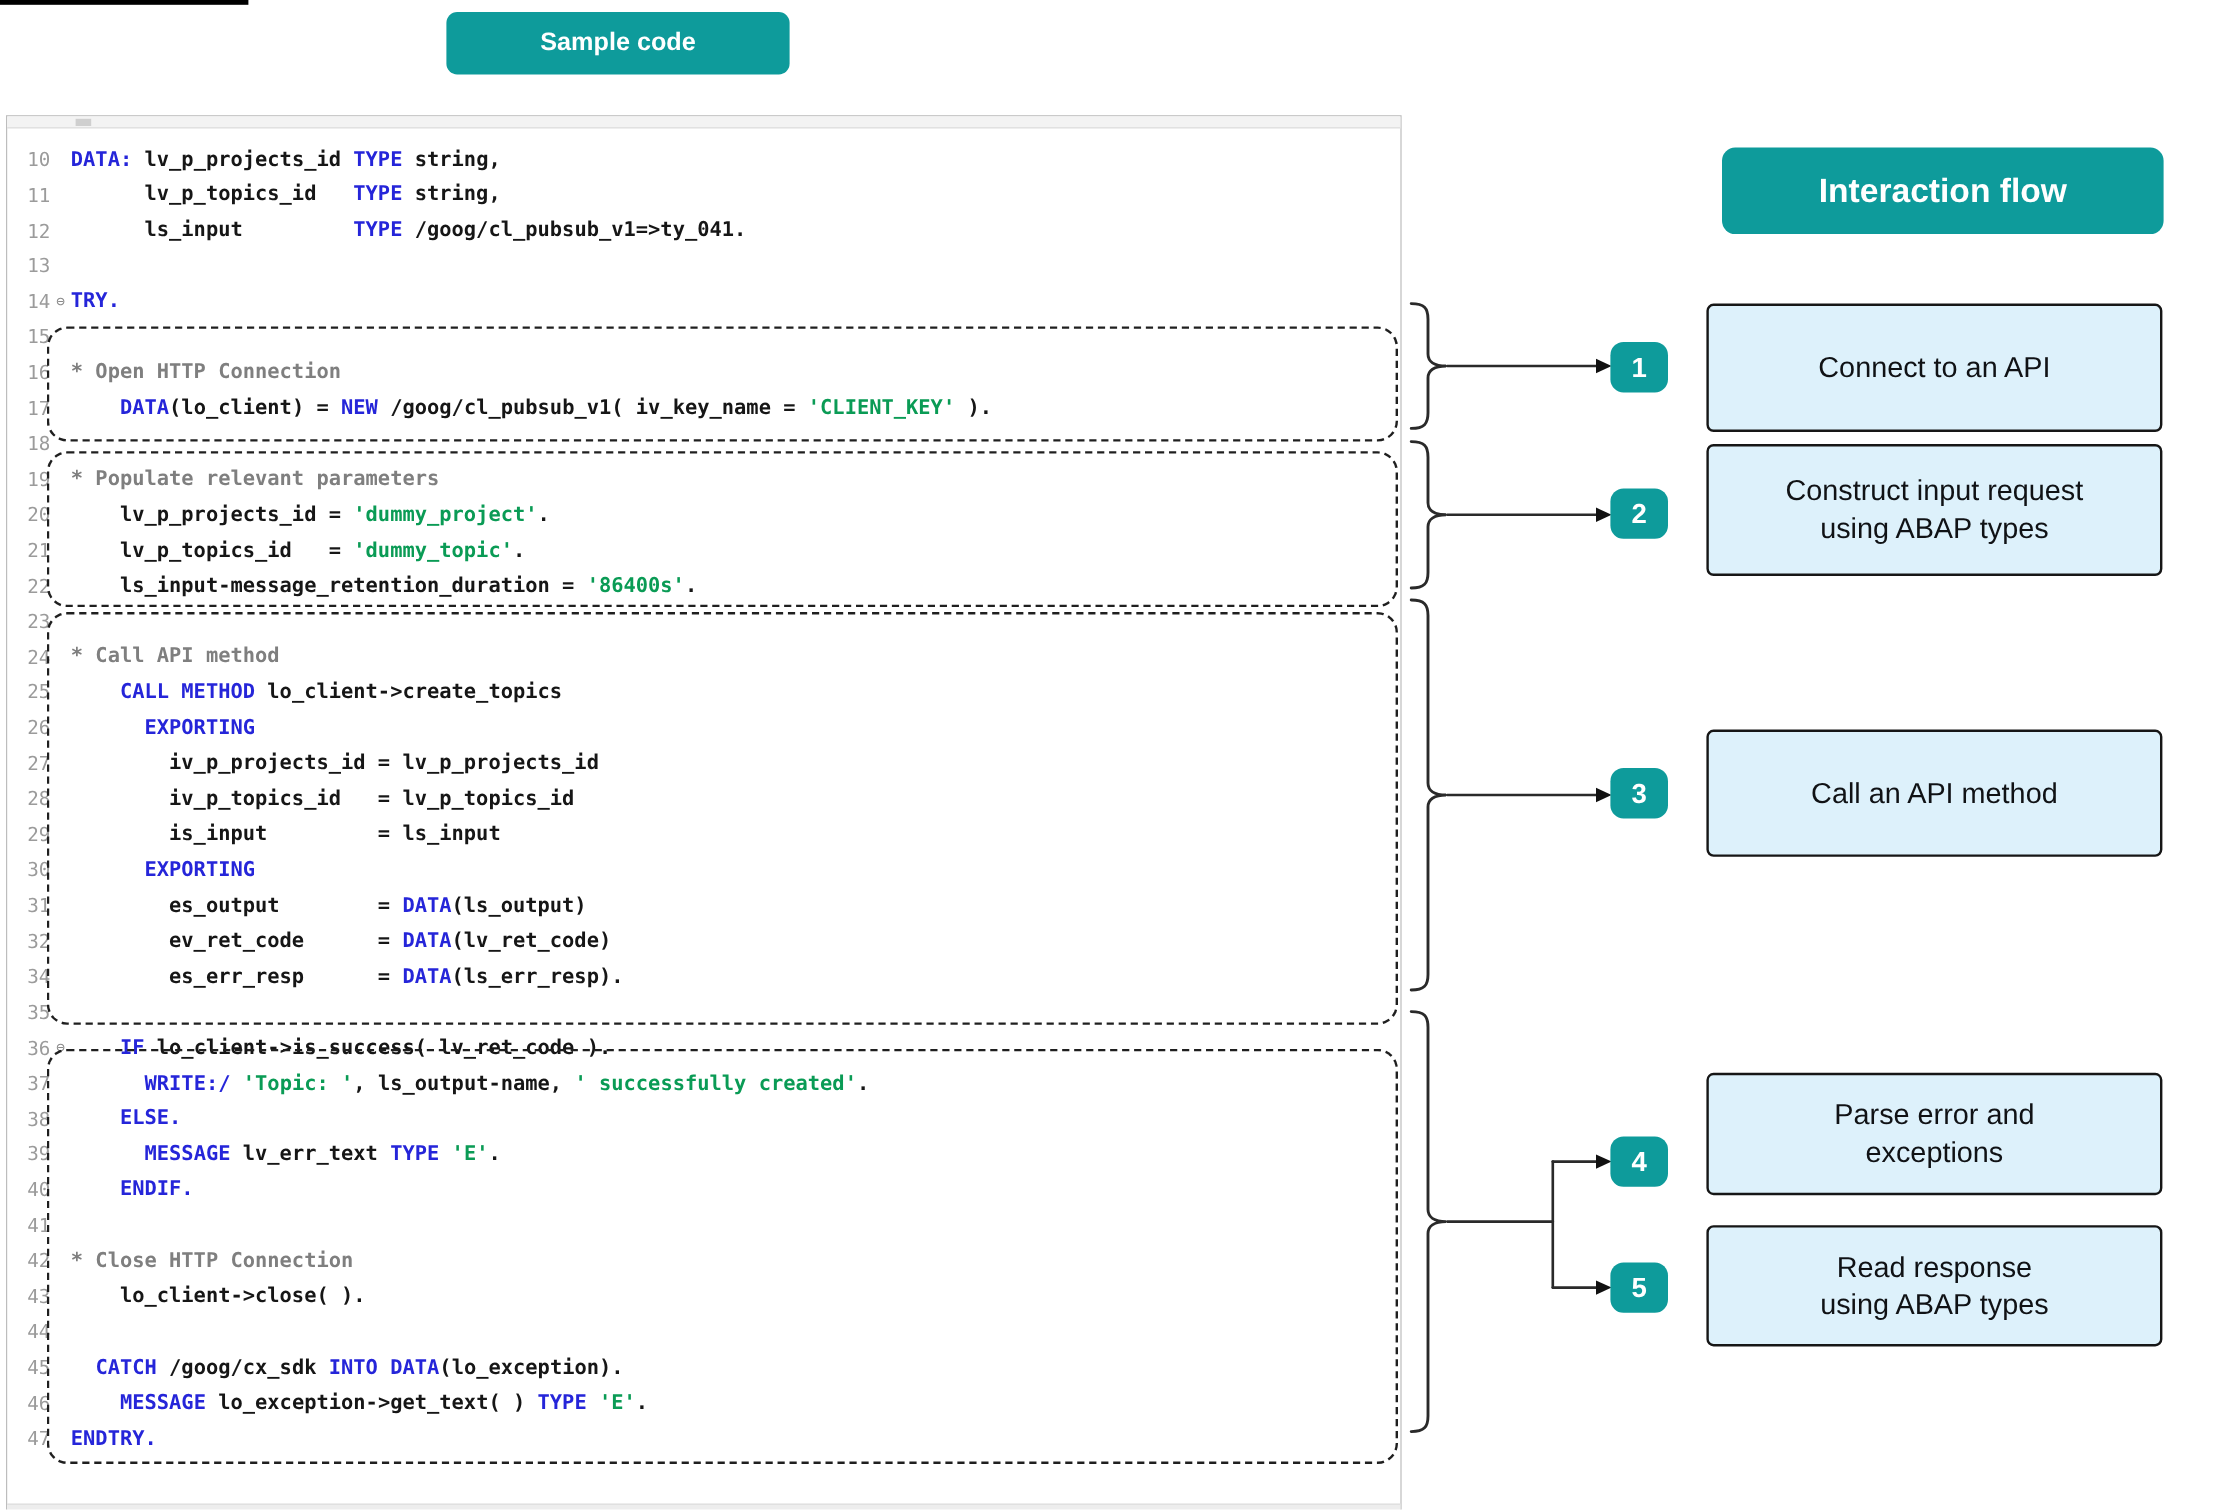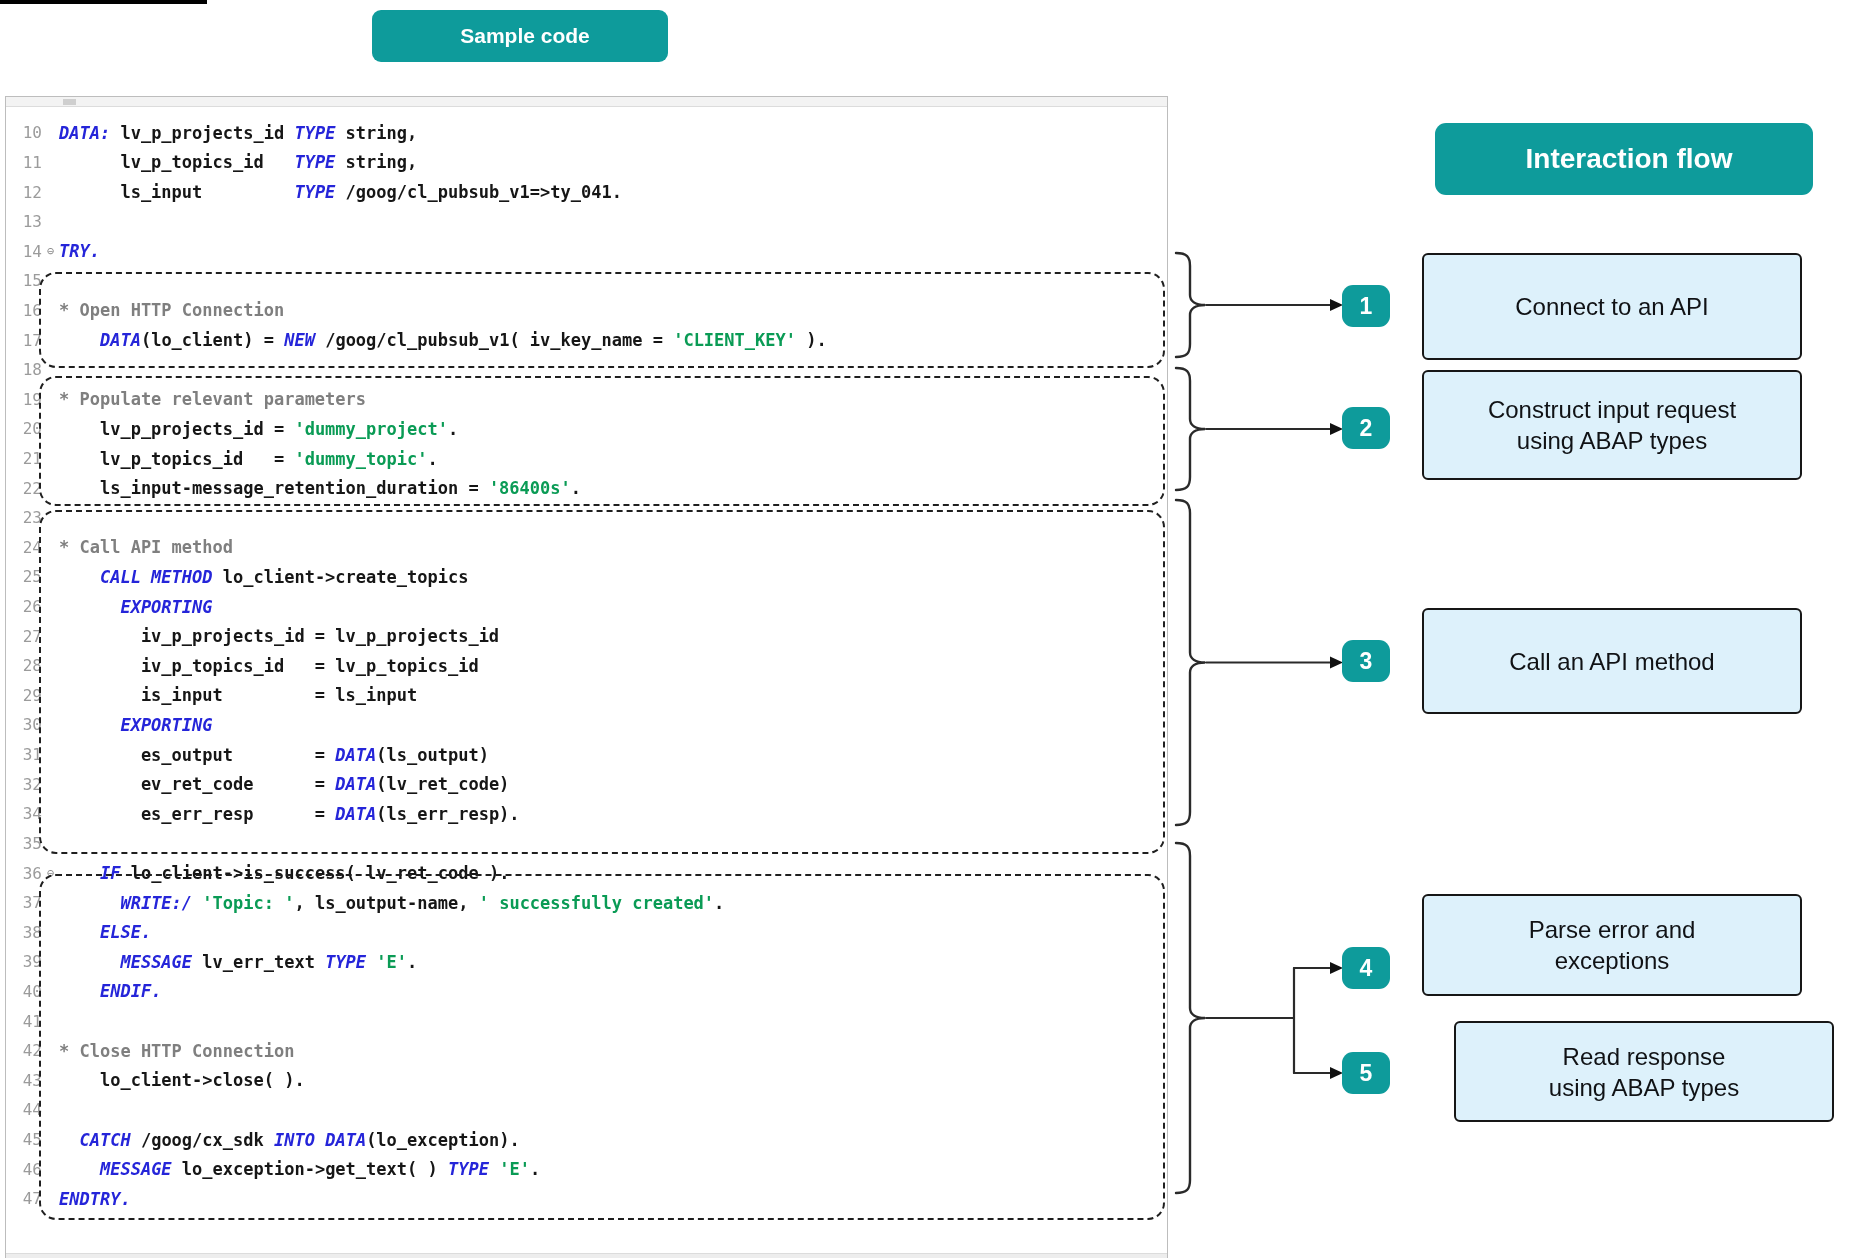--- a/index.html
+++ b/index.html
@@ -4,41 +4,41 @@
 <style>
   html,body{margin:0;padding:0;background:#ffffff;}
   body{width:1862px;height:1258px;position:relative;overflow:hidden;
        font-family:"Liberation Sans", sans-serif;}
 
   
   .top-rule{position:absolute;left:0;top:0;width:207px;height:4px;background:#000;}
 
   
   .pill{position:absolute;background:var(--teal);color:#fff;display:flex;
-        align-items:center;justify-content:center;font-weight:bold;padding-left:10px;}
+        align-items:center;justify-content:center;font-weight:bold;}
   .sample-pill{left:372px;top:10px;width:286px;height:52px;border-radius:9px;font-size:21px;}
   .flow-pill{left:1435px;top:123px;width:368px;height:72px;border-radius:11px;font-size:28px;}
 
   
   .editor{position:absolute;left:5px;top:96px;width:1163px;height:1167px;
           background:#fff;border:1px solid #bdbdbd;box-sizing:border-box;}
   .editor-topstrip{position:absolute;left:0;top:0;right:0;height:9px;background:#f3f3f3;
           border-bottom:1px solid #dcdcdc;}
   .editor-topstrip .knob{position:absolute;left:57px;top:2px;width:13px;height:6px;background:#cfcfcf;}
   .editor-bottomstrip{position:absolute;left:0;bottom:0;right:0;height:8px;background:#ededed;
           border-top:1px solid #dcdcdc;}
 
   .code-lines{position:absolute;left:0;top:21px;right:0;}
   .code-row{display:flex;align-items:center;height:29.62px;
             font-family:"DejaVu Sans Mono", monospace;font-size:17px;font-weight:bold;
             white-space:pre;}
   .ln{width:36px;text-align:right;color:var(--lnum);font-weight:400;font-size:16px;flex:none;}
   .fold{width:17px;flex:none;color:#8a8a8a;font-size:12px;font-weight:400;text-align:center;line-height:1;}
   .code-text{flex:none;}
-  .tk-k{color:var(--kw);font-style:italic;}
+  .tk-k{color:var(--kw);}
   .tk-s{color:var(--str);text-align:center;}
   .tk-c{color:var(--com);font-weight:bold;}
   .tk-t{color:var(--txt);}
 
   
   .dbox{position:absolute;border:2px dashed #1f1f1f;border-radius:17px;pointer-events:none;}
 
   
   .connectors{position:absolute;left:0;top:0;pointer-events:none;}
 
@@ -149,17 +149,17 @@
     <div class="step-badge" style="left: 1342px; top: 640px;">3</div>
     <div class="flow-box" style="top: 608px; height: 106px;">
       <div>Call an API method</div>
     </div>
     <div class="step-badge" style="left: 1342px; top: 947px;">4</div>
     <div class="flow-box" style="top: 894px; height: 102px;">
       <div>Parse error and</div>
       <div>exceptions</div>
     </div>
     <div class="step-badge" style="left: 1342px; top: 1052px;">5</div>
-    <div class="flow-box" style="top: 1021px; height: 101px; margin-left: 32px;">
+    <div class="flow-box" style="top: 1021px; height: 101px;">
       <div>Read response</div>
       <div>using ABAP types</div>
     </div>
   </div>
 
 </body></html>

